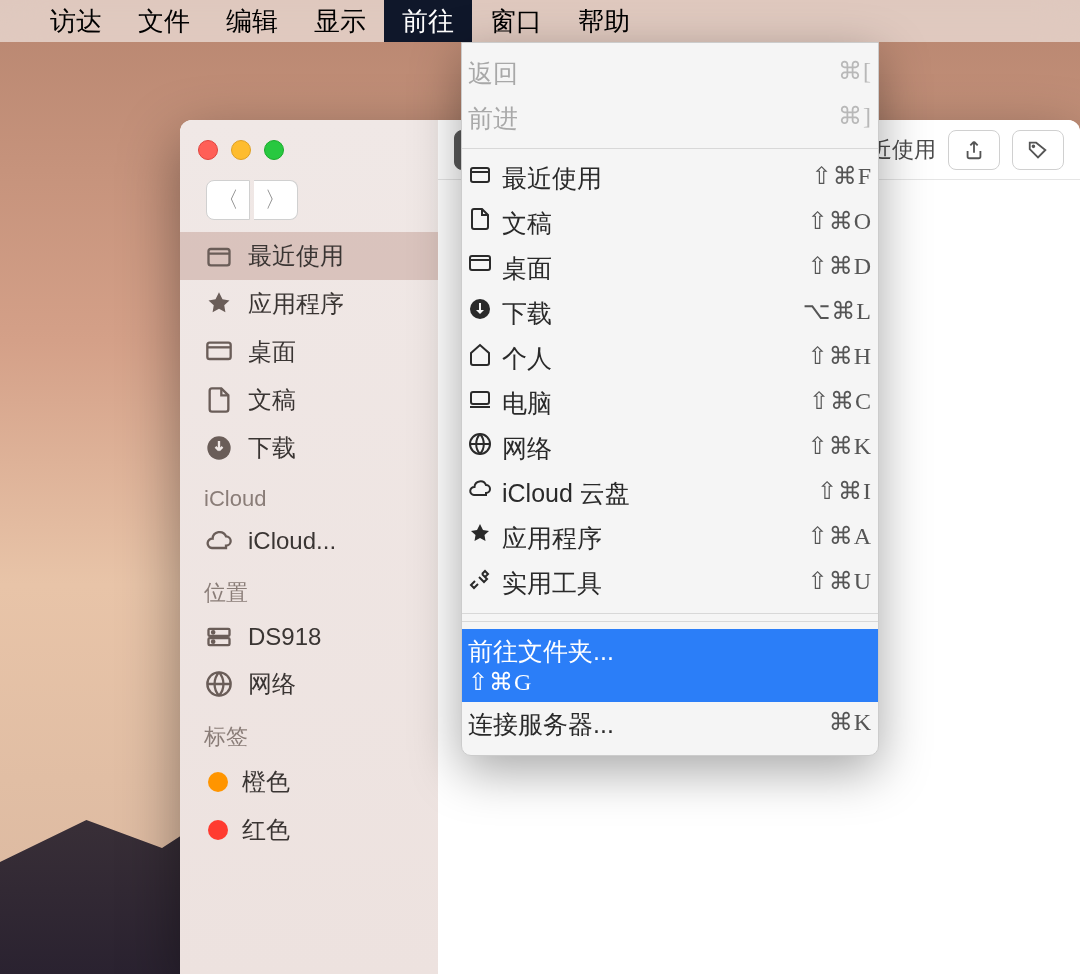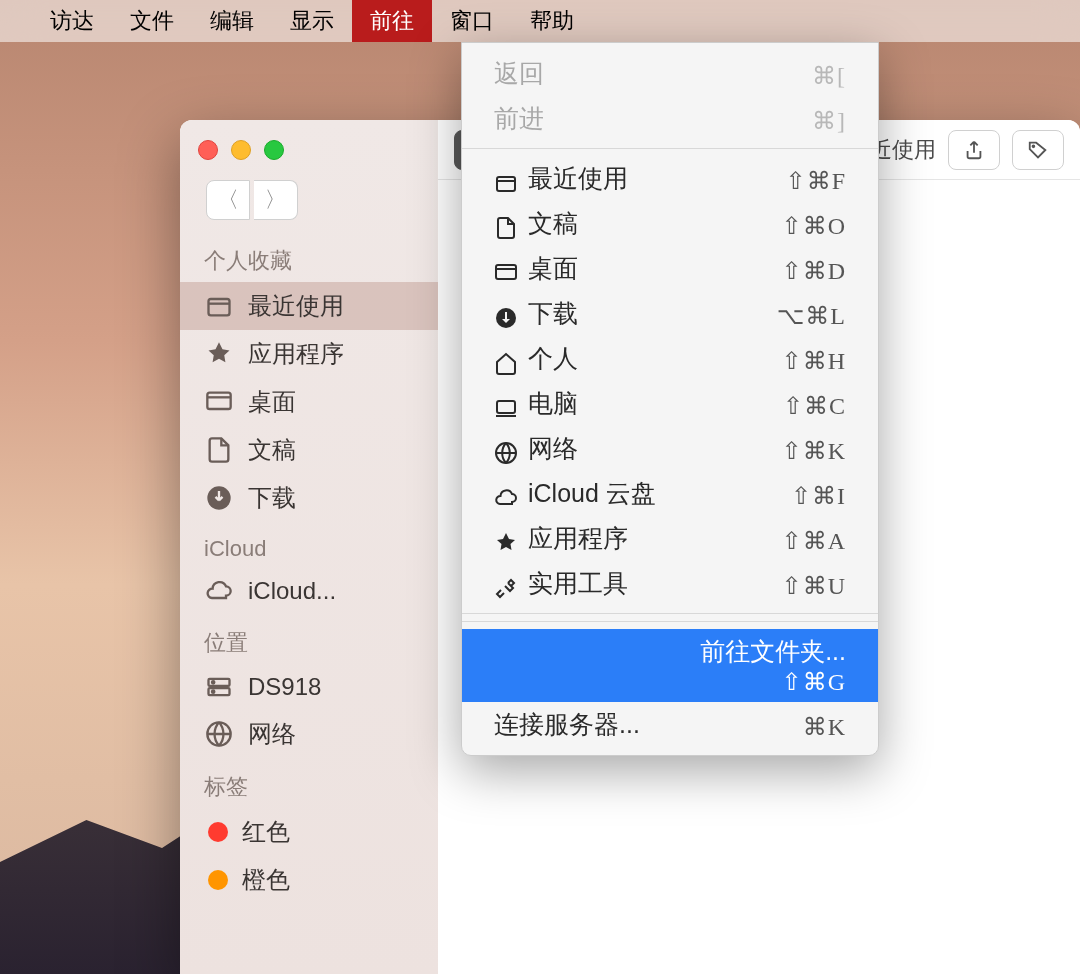--- a/index.html
+++ b/index.html
@@ -3,22 +3,22 @@
 <meta charset="utf-8">
 <style>
 * { margin: 0; padding: 0; box-sizing: border-box; font-family: -apple-system, "Helvetica Neue", "PingFang SC", sans-serif; }
 body { width: 1080px; height: 974px; background: linear-gradient(180deg, #b88670 0%, #d4a088 35%, #e8c4a8 60%, #dab8a0 100%); position: relative; overflow: hidden; }
 .mountains { position: absolute; bottom: 0; left: 0; width: 100%; height: 280px; background: linear-gradient(180deg, rgba(60,50,55,0.3) 0%, #3a3038 40%, #2a2230 100%); clip-path: polygon(0 60%, 8% 45%, 15% 55%, 25% 30%, 35% 45%, 45% 20%, 55% 35%, 65% 15%, 75% 30%, 85% 25%, 95% 40%, 100% 35%, 100% 100%, 0 100%); }
 .mountains2 { position: absolute; bottom: 0; left: 0; width: 100%; height: 250px; background: linear-gradient(180deg, #5a4550 0%, #453540 100%); clip-path: polygon(0 65%, 10% 50%, 20% 58%, 30% 40%, 42% 50%, 50% 28%, 60% 42%, 70% 25%, 80% 38%, 90% 32%, 100% 45%, 100% 100%, 0 100%); }
 
 
 .menubar { position: absolute; top: 0; left: 0; width: 100%; height: 42px; background: rgba(255,255,255,0.55); backdrop-filter: blur(20px); display: flex; align-items: center; padding: 0 18px; gap: 0; }
 .apple-logo { font-size: 24px; color: #000; margin-right: 14px; }
-.menubar-item { padding: 0 18px; height: 100%; display: flex; align-items: center; font-size: 22px; color: #000; cursor: default; }
-.menubar-item.active { background: #b91c1c; color: #fff; }
+.menubar-item { padding: 0 18px; height: 100%; display: flex; align-items: center; font-size: 26px; color: #000; cursor: default; }
+.menubar-item.active { background: #0f172a; color: #fff; }
 
 
 .finder-window { position: absolute; top: 120px; left: 180px; width: 900px; height: 854px; background: #fff; border-radius: 12px 12px 0 0; box-shadow: 0 20px 60px rgba(0,0,0,0.4); display: flex; overflow: hidden; }
 .sidebar { width: 258px; background: linear-gradient(180deg, #f0e8e6 0%, #ede2df 100%); display: flex; flex-direction: column; }
 .titlebar { height: 60px; display: flex; align-items: center; padding: 0 18px; gap: 12px; }
 .traffic-lights { display: flex; gap: 13px; }
 .tl { width: 20px; height: 20px; border-radius: 50%; }
 .tl.red { background: #ff5f57; border: 1px solid #e0443e; }
 .tl.yellow { background: #febc2e; border: 1px solid #dfa023; }
 .tl.green { background: #28c840; border: 1px solid #1aab2b; }
@@ -41,21 +41,21 @@
 .toolbar { height: 60px; display: flex; align-items: center; padding: 0 16px; gap: 12px; border-bottom: 1px solid #e5e5e5; }
 .toolbar-right { margin-left: auto; display: flex; gap: 12px; align-items: center; }
 .toolbar-title { font-size: 22px; color: #4a4a4a; }
 .toolbar-btn { width: 52px; height: 40px; border: 1px solid #d0d0d0; border-radius: 8px; background: #fff; display: flex; align-items: center; justify-content: center; color: #555; }
 .toolbar-btn.dark { background: #5a5a5a; border-color: #5a5a5a; }
 .toolbar-btn svg { width: 22px; height: 22px; }
 .content-area { flex: 1; background: #fff; }
 
 
 .dropdown { position: absolute; top: 42px; left: 461px; width: 418px; background: #f5f5f5; border: 1px solid #ccc; border-radius: 0 0 10px 10px; box-shadow: 0 15px 50px rgba(0,0,0,0.35); padding: 8px 0; }
-.menu-item { display: flex; align-items: flex-end; padding: 6px 32px; font-size: 25px; color: #2a2a2a; cursor: default; min-height: 42px; }
+.menu-item { display: flex; align-items: flex-start; padding: 6px 6px; font-size: 25px; color: #2a2a2a; cursor: default; min-height: 42px; }
 .menu-item.disabled { color: #a8a8a8; }
 .menu-item.highlighted { background: #2b7ef8; color: #fff; flex-direction: column; }
 .menu-item .mi-icon { width: 34px; display: flex; align-items: center; justify-content: flex-start; }
 .menu-item .mi-icon svg { width: 24px; height: 24px; }
 .menu-item .mi-label { flex: 1; }
 .menu-item .mi-shortcut { font-size: 24px; color: #555; letter-spacing: 1px; font-family: -apple-system; }
 .menu-item.disabled .mi-shortcut { color: #b8b8b8; }
 .menu-item.highlighted .mi-shortcut { color: #fff; }
 .menu-item .mi-arrow { font-size: 18px; color: #333; }
 .menu-sep { height: 1px; background: #d8d8d8; margin: 7px 0; }
@@ -96,21 +96,20 @@
         <div class="nav-btn">
             <span>〈</span>
           </div>
         <div class="nav-btn">
             <span>〉</span>
           </div>
       </div>
     </div>
     <div class="sidebar-scroll">
 
-      <div class="section-label">个人收藏</div>
       <div class="sidebar-item selected">
         <span class="sidebar-icon">
             <svg viewBox="0 0 24 24" fill="none" stroke="currentColor" stroke-width="2">
               <rect x="3" y="6" width="18" height="14" rx="2"></rect>
               <path d="M3 10h18"></path>
             </svg>
           </span>
         <span>最近使用</span>
       </div>
       <div class="sidebar-item">
@@ -176,26 +175,26 @@
             <svg viewBox="0 0 24 24" fill="none" stroke="currentColor" stroke-width="2">
               <circle cx="12" cy="12" r="10"></circle>
               <path d="M2 12h20M12 2a15 15 0 010 20M12 2a15 15 0 000 20"></path>
             </svg>
           </span>
         <span>网络</span>
       </div>
 
       <div class="section-label">标签</div>
       <div class="sidebar-item">
+        <span class="tag-dot" style="background:#ff9500"></span>
+        <span>橙色</span>
+      </div>
+      <div class="sidebar-item">
         <span class="tag-dot" style="background:#ff3b30"></span>
         <span>红色</span>
-      </div>
-      <div class="sidebar-item">
-        <span class="tag-dot" style="background:#ff9500"></span>
-        <span>橙色</span>
       </div>
     </div>
   </div>
   <div class="main-area">
     <div class="toolbar">
       <div class="toolbar-btn dark"></div>
       <div class="toolbar-right">
         <span class="toolbar-title">最近使用</span>
         <div class="toolbar-btn">
           <svg viewBox="0 0 24 24" fill="none" stroke="currentColor" stroke-width="2">

